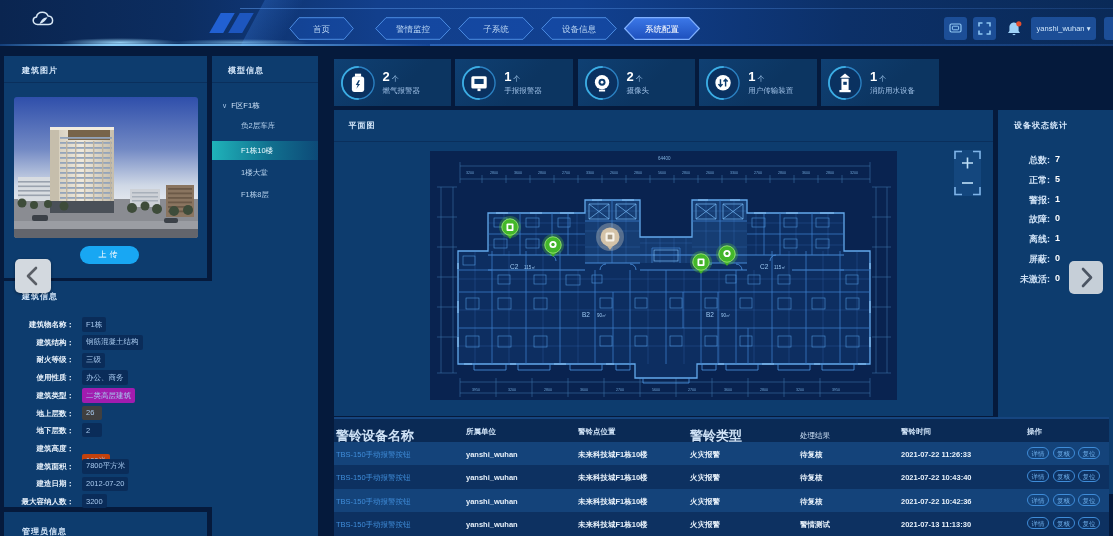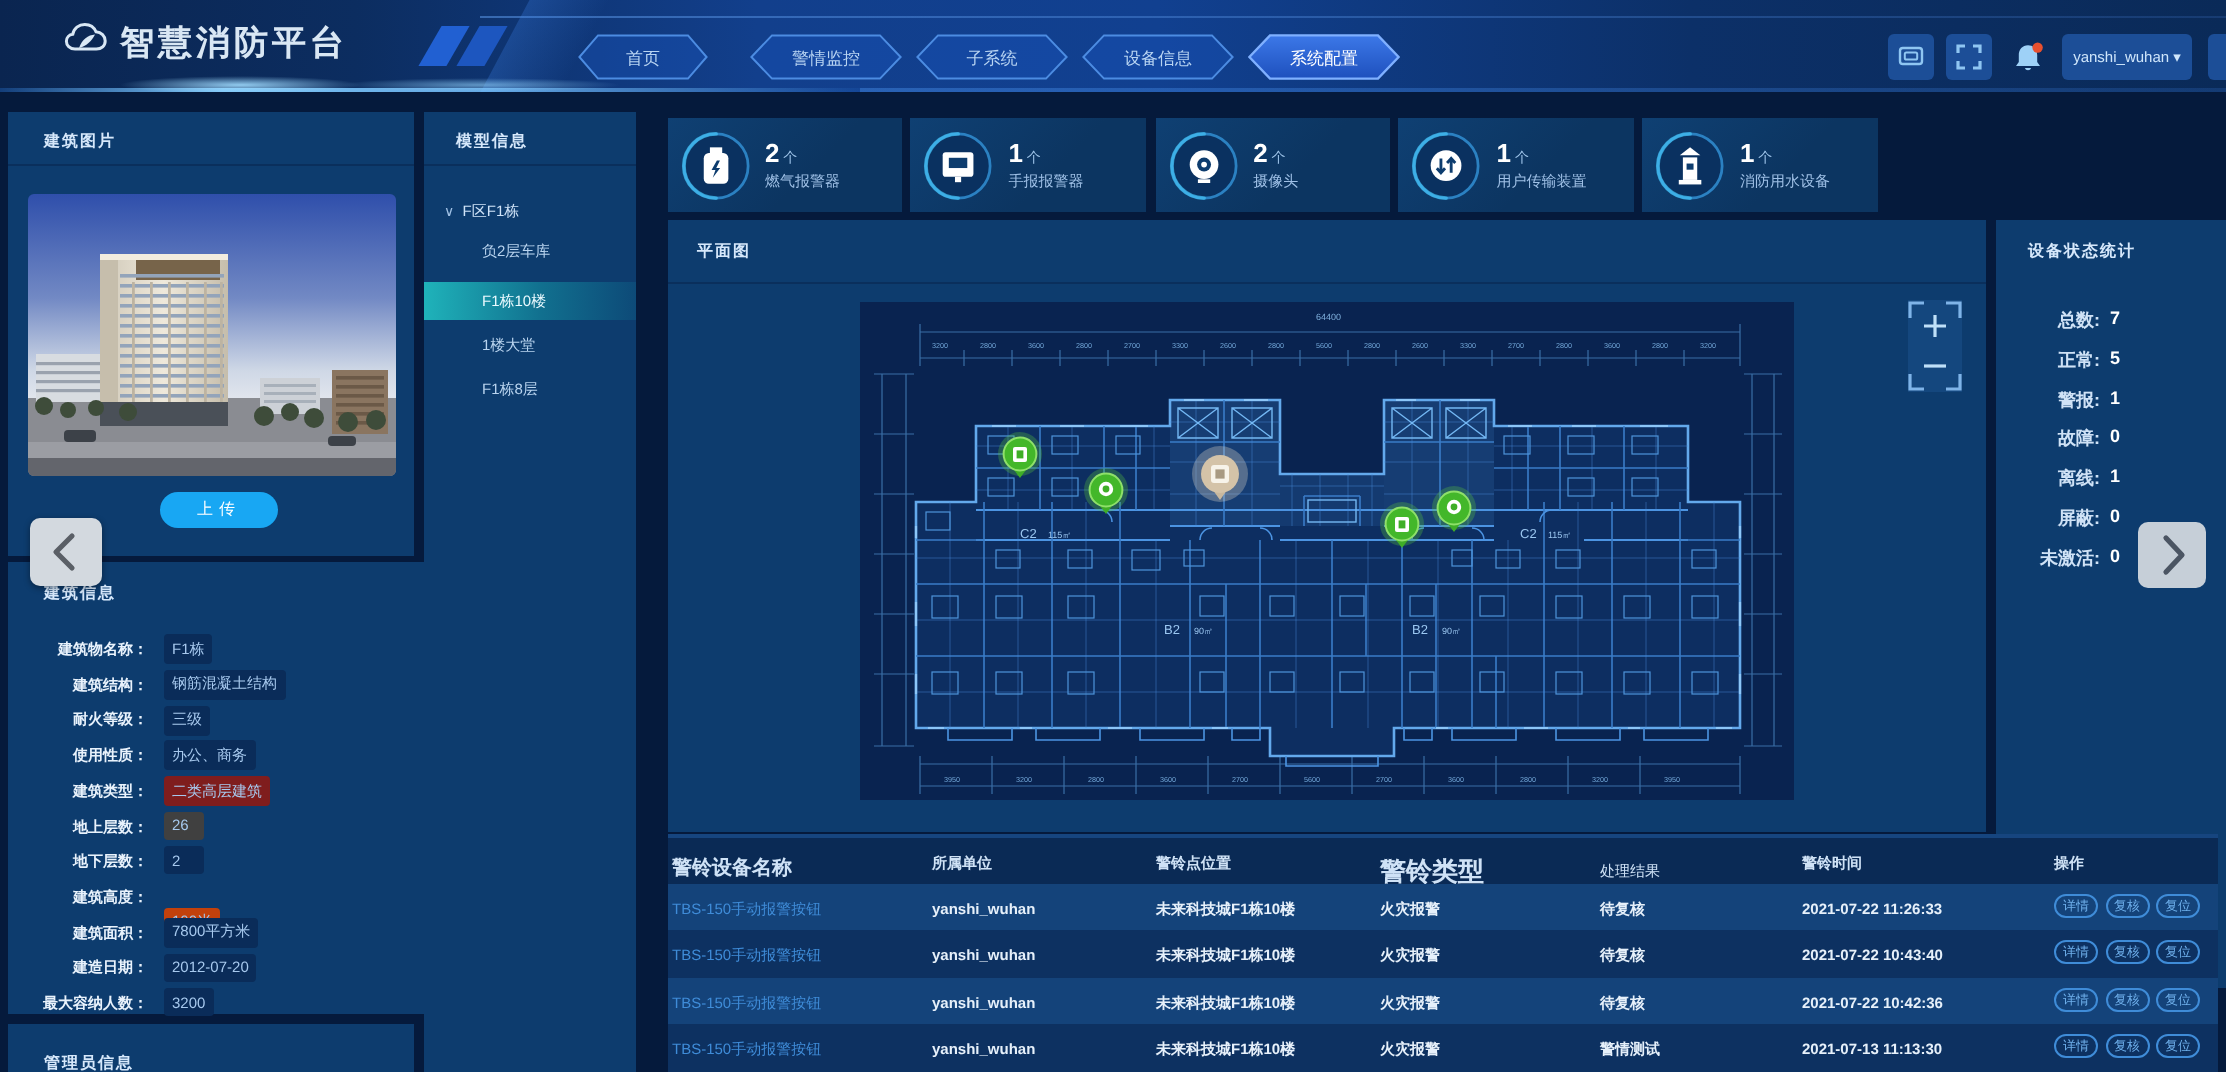--- a/index.html
+++ b/index.html
@@ -30,21 +30,20 @@
   <div class="abs" style="left:0;top:43.5px;width:430px;height:2.5px;background:linear-gradient(90deg,rgba(40,120,220,.3),rgba(130,205,255,.95) 26%,rgba(120,195,255,.8) 56%,rgba(40,120,220,.12));"></div>
   <div class="abs" style="left:60px;top:38px;width:120px;height:9px;border-radius:50%;background:radial-gradient(closest-side,rgba(160,220,255,.9),rgba(150,215,255,0));"></div>
   <div class="abs" style="left:430px;top:44px;width:683px;height:1.5px;background:linear-gradient(90deg,rgba(70,140,230,.45),rgba(50,110,200,.25));"></div>
   <div class="abs" style="left:170px;top:39px;width:140px;height:7px;border-radius:50%;background:radial-gradient(closest-side,rgba(150,215,255,.6),rgba(150,215,255,0));"></div>
 
   <svg class="abs" style="left:32px;top:8px;" width="24" height="20" viewBox="0 0 24 20">
     <path d="M5.5 16.5 C2.8 16.5 1.2 14.6 1.2 12.6 C1.2 10.7 2.6 9.3 4.4 9.1 C4.9 6.2 7.4 4.2 10.4 4.2 C12.9 4.2 15.1 5.7 16 7.9 C18.6 8.1 20.6 10 20.6 12.5 C20.6 14.9 18.7 16.5 16.2 16.5 Z" fill="none" stroke="#d8e7f5" stroke-width="1.5"></path>
     <path d="M7.5 16 C9 11.5 12 9.5 15.5 9.2 C13.8 12.5 11.2 15 7.5 16 Z" fill="#d8e7f5"></path>
   </svg>
 
-  <div class="abs" style="left:60px;top:9.5px;font-size:17px;font-weight:bold;color:#d9e7f4;letter-spacing:2px;">智慧消防平台</div>
 
   <div class="abs" style="left:215px;top:13px;width:14px;height:20px;background:#2160d2;transform:skewX(-30deg);"></div>
   <div class="abs" style="left:234px;top:13px;width:14px;height:20px;background:#1d56bf;transform:skewX(-30deg);"></div>
 
   <div class="navbtn" style="left:289px;width:65px;">
     <svg width="65" height="23" viewBox="0 0 65 23">
           <polygon points="10,0.7 55,0.7 64.3,11.5 55,22.3 10,22.3 0.7,11.5" fill="rgba(25,85,190,0.40)" stroke="#4c8ce2" stroke-width="1"></polygon>
         </svg>
     <span>首页</span>
       </div>
@@ -215,21 +214,21 @@
   <div id="fields">
         <div class="abs" style="left:0;top:39.5px;width:70px;text-align:right;font-size:7.5px;font-weight:bold;color:#e8f2fc;">建筑物名称：</div>
         <div class="abs" style="left:78px;top:36.7px;min-width:20px;padding:2.5px 4px;background:#0a2c59;border-radius:2px;font-size:7.5px;color:#a7c9ee;">F1栋</div>
         <div class="abs" style="left:0;top:57.2px;width:70px;text-align:right;font-size:7.5px;font-weight:bold;color:#e8f2fc;">建筑结构：</div>
         <div class="abs" style="left:78px;top:54.4px;min-width:20px;padding:2.5px 4px;background:#0a2c59;border-radius:2px;font-size:7.5px;color:#a7c9ee;">钢筋混凝土结构</div>
         <div class="abs" style="left:0;top:74.9px;width:70px;text-align:right;font-size:7.5px;font-weight:bold;color:#e8f2fc;">耐火等级：</div>
         <div class="abs" style="left:78px;top:72.1px;min-width:20px;padding:2.5px 4px;background:#0a2c59;border-radius:2px;font-size:7.5px;color:#a7c9ee;">三级</div>
         <div class="abs" style="left:0;top:92.6px;width:70px;text-align:right;font-size:7.5px;font-weight:bold;color:#e8f2fc;">使用性质：</div>
         <div class="abs" style="left:78px;top:89.8px;min-width:20px;padding:2.5px 4px;background:#0a2c59;border-radius:2px;font-size:7.5px;color:#a7c9ee;">办公、商务</div>
         <div class="abs" style="left:0;top:110.3px;width:70px;text-align:right;font-size:7.5px;font-weight:bold;color:#e8f2fc;">建筑类型：</div>
-        <div class="abs" style="left:78px;top:107.5px;min-width:20px;padding:2.5px 4px;background:#7f1d1d;border-radius:2px;font-size:7.5px;color:#a7c9ee;">二类高层建筑</div>
+        <div class="abs" style="left:78px;top:107.5px;min-width:20px;padding:2.5px 4px;background:#a21caf;border-radius:2px;font-size:7.5px;color:#a7c9ee;">二类高层建筑</div>
         <div class="abs" style="left:0;top:128.0px;width:70px;text-align:right;font-size:7.5px;font-weight:bold;color:#e8f2fc;">地上层数：</div>
         <div class="abs" style="left:78px;top:125.2px;min-width:20px;padding:2.5px 4px;background:#404040;border-radius:2px;font-size:7.5px;color:#a7c9ee;">26</div>
         <div class="abs" style="left:0;top:145.7px;width:70px;text-align:right;font-size:7.5px;font-weight:bold;color:#e8f2fc;">地下层数：</div>
         <div class="abs" style="left:78px;top:142.9px;min-width:20px;padding:2.5px 4px;background:#0a2c59;border-radius:2px;font-size:7.5px;color:#a7c9ee;">2</div>
         <div class="abs" style="left:0;top:163.4px;width:70px;text-align:right;font-size:7.5px;font-weight:bold;color:#e8f2fc;">建筑高度：</div>
         <div class="abs" style="left:78px;top:173px;min-width:20px;padding:2.5px 4px;background:#c2410c;border-radius:2px;font-size:7.5px;color:#a7c9ee;">100米</div>
         <div class="abs" style="left:0;top:181.1px;width:70px;text-align:right;font-size:7.5px;font-weight:bold;color:#e8f2fc;">建筑面积：</div>
         <div class="abs" style="left:78px;top:178.3px;min-width:20px;padding:2.5px 4px;background:#0a2c59;border-radius:2px;font-size:7.5px;color:#a7c9ee;">7800平方米</div>
         <div class="abs" style="left:0;top:198.8px;width:70px;text-align:right;font-size:7.5px;font-weight:bold;color:#e8f2fc;">建造日期：</div>
         <div class="abs" style="left:78px;top:196.0px;min-width:20px;padding:2.5px 4px;background:#0a2c59;border-radius:2px;font-size:7.5px;color:#a7c9ee;">2012-07-20</div>
@@ -582,21 +581,21 @@
 
   <div class="abs" style="left:71px;top:151px;width:34px;height:33px;background:#c6cfd8;border-radius:5px;">
     <svg width="34" height="33" viewBox="0 0 34 33">
           <path d="M14 8 L22 16.5 L14 25" fill="none" stroke="#4b5563" stroke-width="2.6" stroke-linecap="round" stroke-linejoin="round"></path>
         </svg>
   </div>
 </div>
 
 <div class="abs" id="tablewrap" style="left:333.5px;top:416.5px;width:775.5px;height:119.5px;">
       <div class="abs" style="left:0;top:0;width:775.5px;height:25px;background:#0a2a55;border-top:2px solid #16457f;">
-        <span style="position:absolute;left:2.5px;top:8px;font-size:10px;font-weight:bold;color:#cfe2f6;">警铃设备名称</span>
+        <span style="position:absolute;left:2.5px;top:8px;font-size:13px;font-weight:bold;color:#cfe2f6;">警铃设备名称</span>
         <span style="position:absolute;left:132.5px;top:8px;font-size:7.5px;font-weight:bold;color:#cfe2f6;">所属单位</span>
         <span style="position:absolute;left:244.5px;top:8px;font-size:7.5px;font-weight:bold;color:#cfe2f6;">警铃点位置</span>
         <span style="position:absolute;left:356.5px;top:8px;font-size:13px;font-weight:bold;color:#cfe2f6;">警铃类型</span>
         <span style="position:absolute;left:466.5px;top:12px;font-size:7.5px;font-weight:normal;color:#cfe2f6;">处理结果</span>
         <span style="position:absolute;left:567.5px;top:8px;font-size:7.5px;font-weight:bold;color:#cfe2f6;">警铃时间</span>
         <span style="position:absolute;left:693.5px;top:8px;font-size:7.5px;font-weight:bold;color:#cfe2f6;">操作</span>
       </div>
       <div class="abs" style="left:0;top:25px;width:775.5px;height:23.6px;background:#14437a;">
         <span style="position:absolute;left:2.5px;top:8px;font-size:7.5px;color:#3f8cd8;">TBS-150手动报警按钮</span>
         <span style="position:absolute;left:132.5px;top:8px;font-size:7.5px;font-weight:bold;color:#e6f0fa;">yanshi_wuhan</span>

